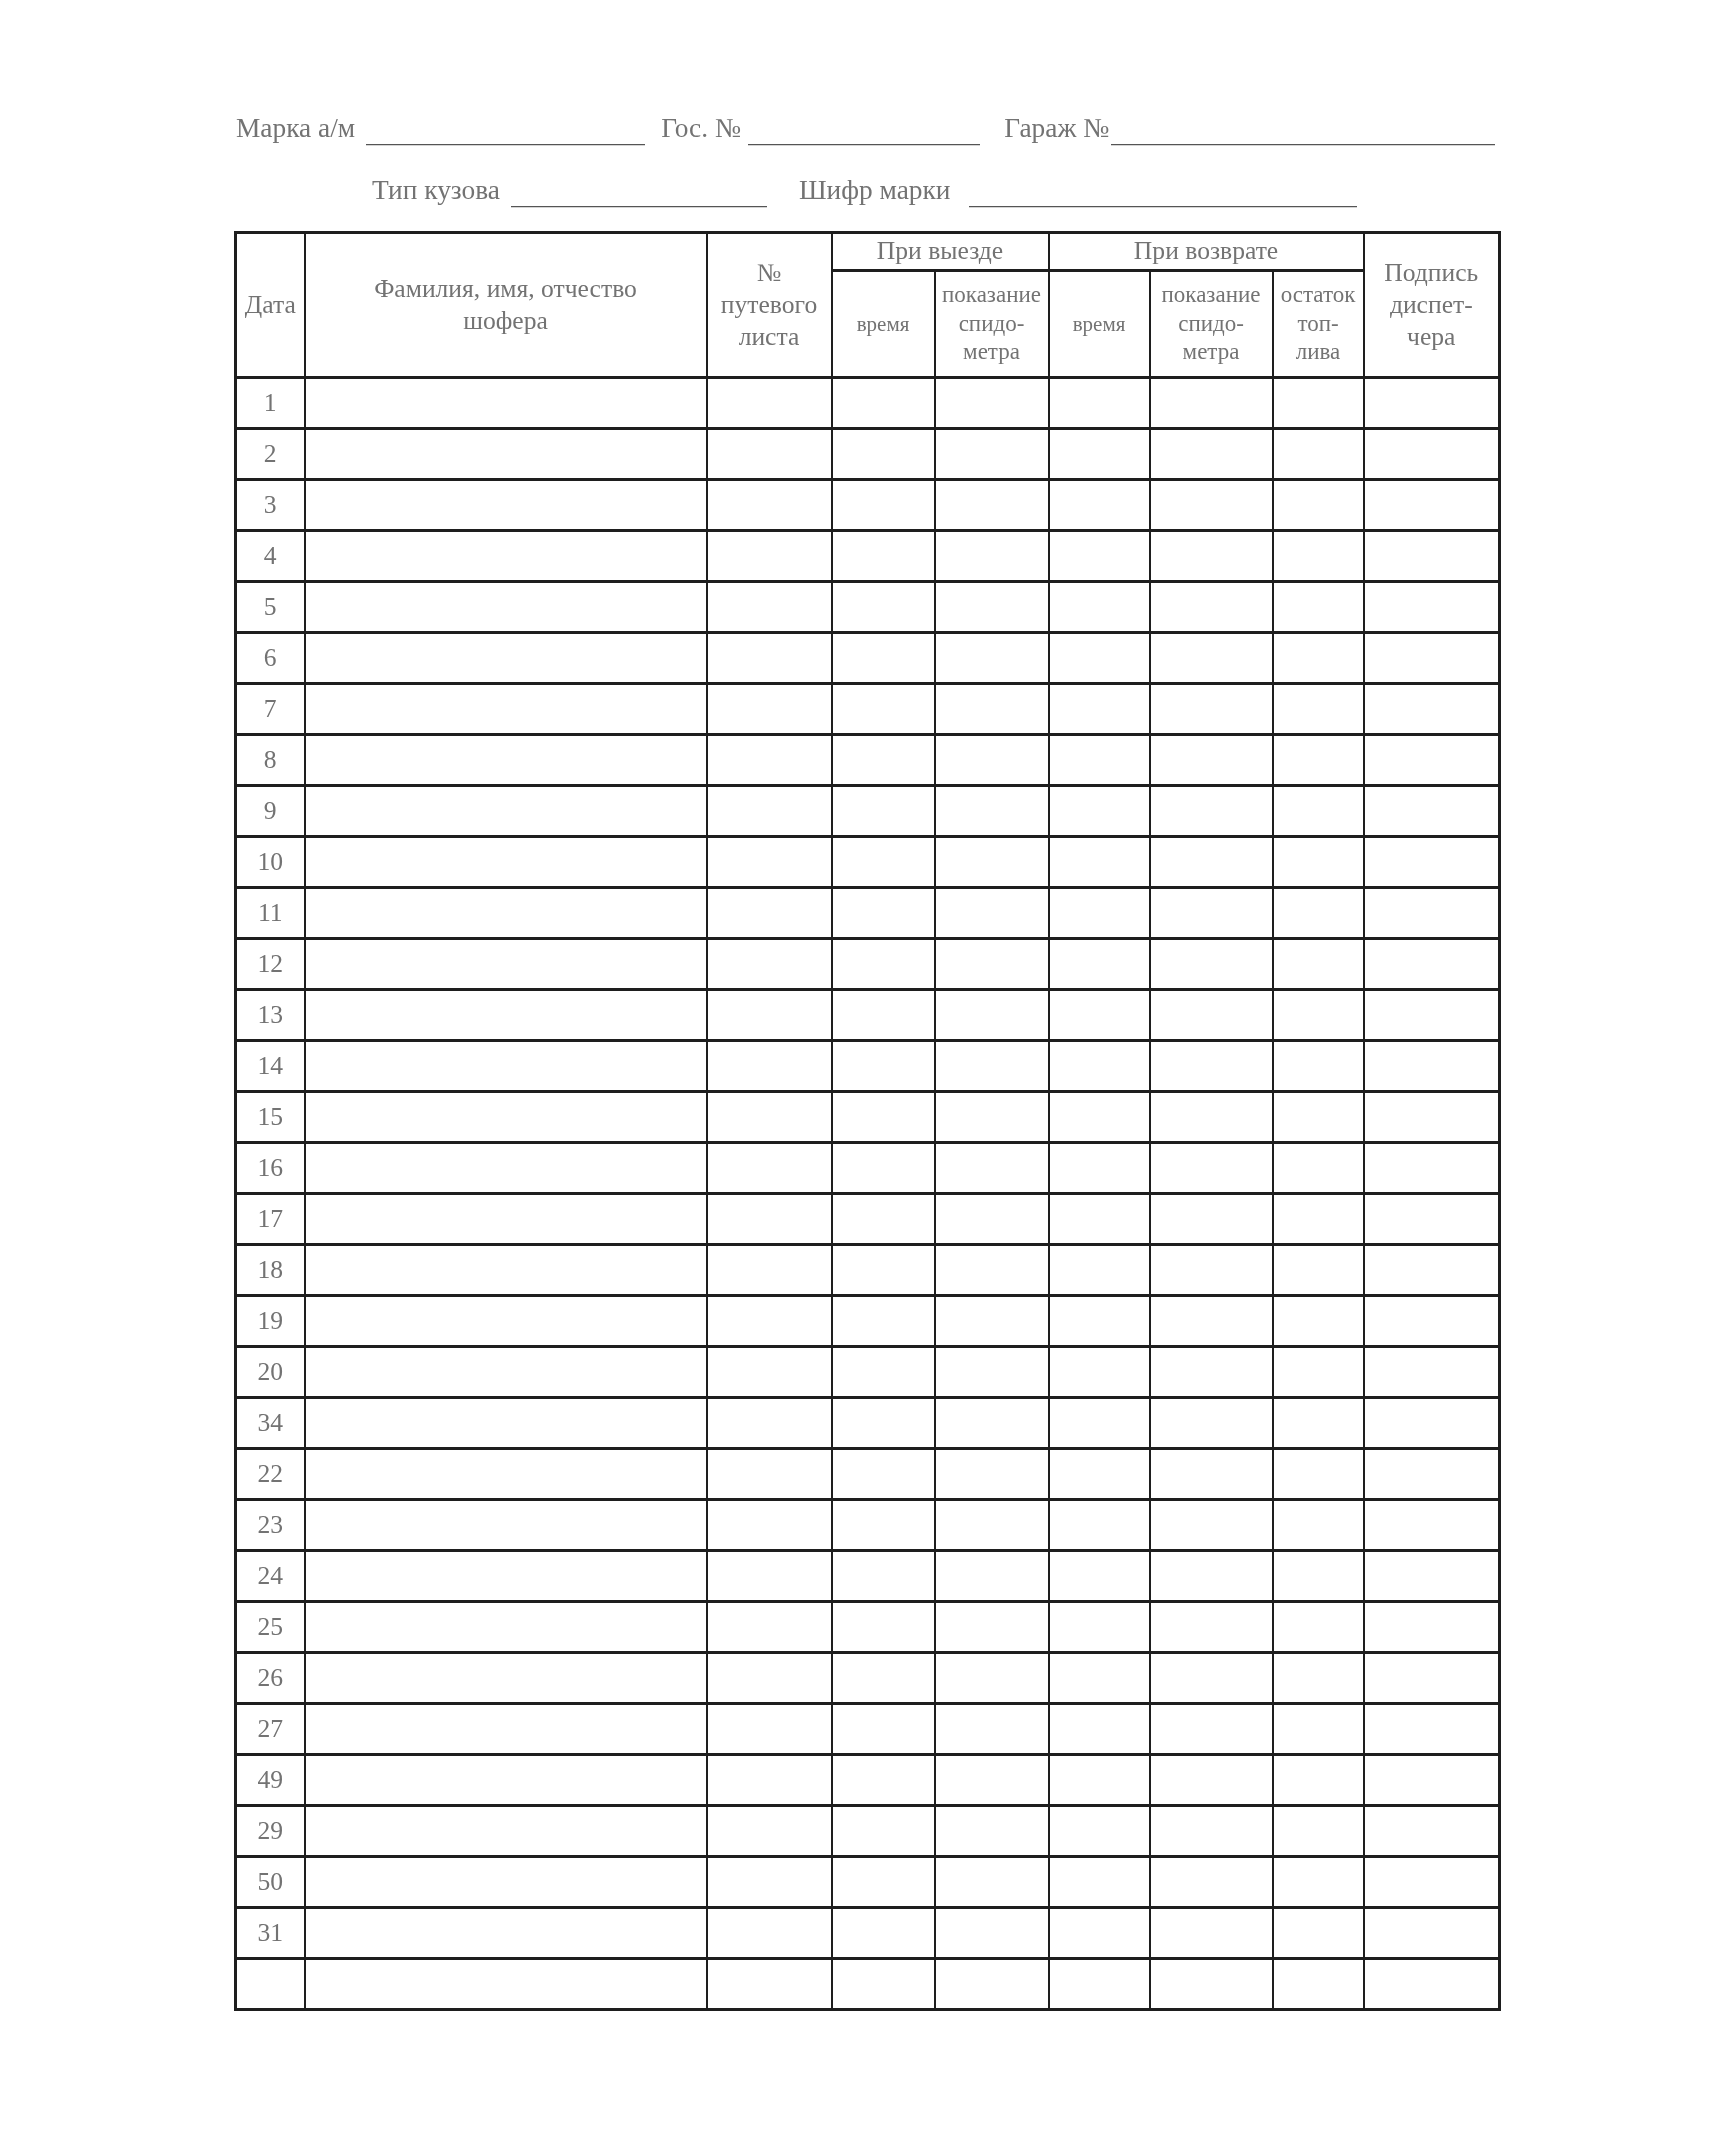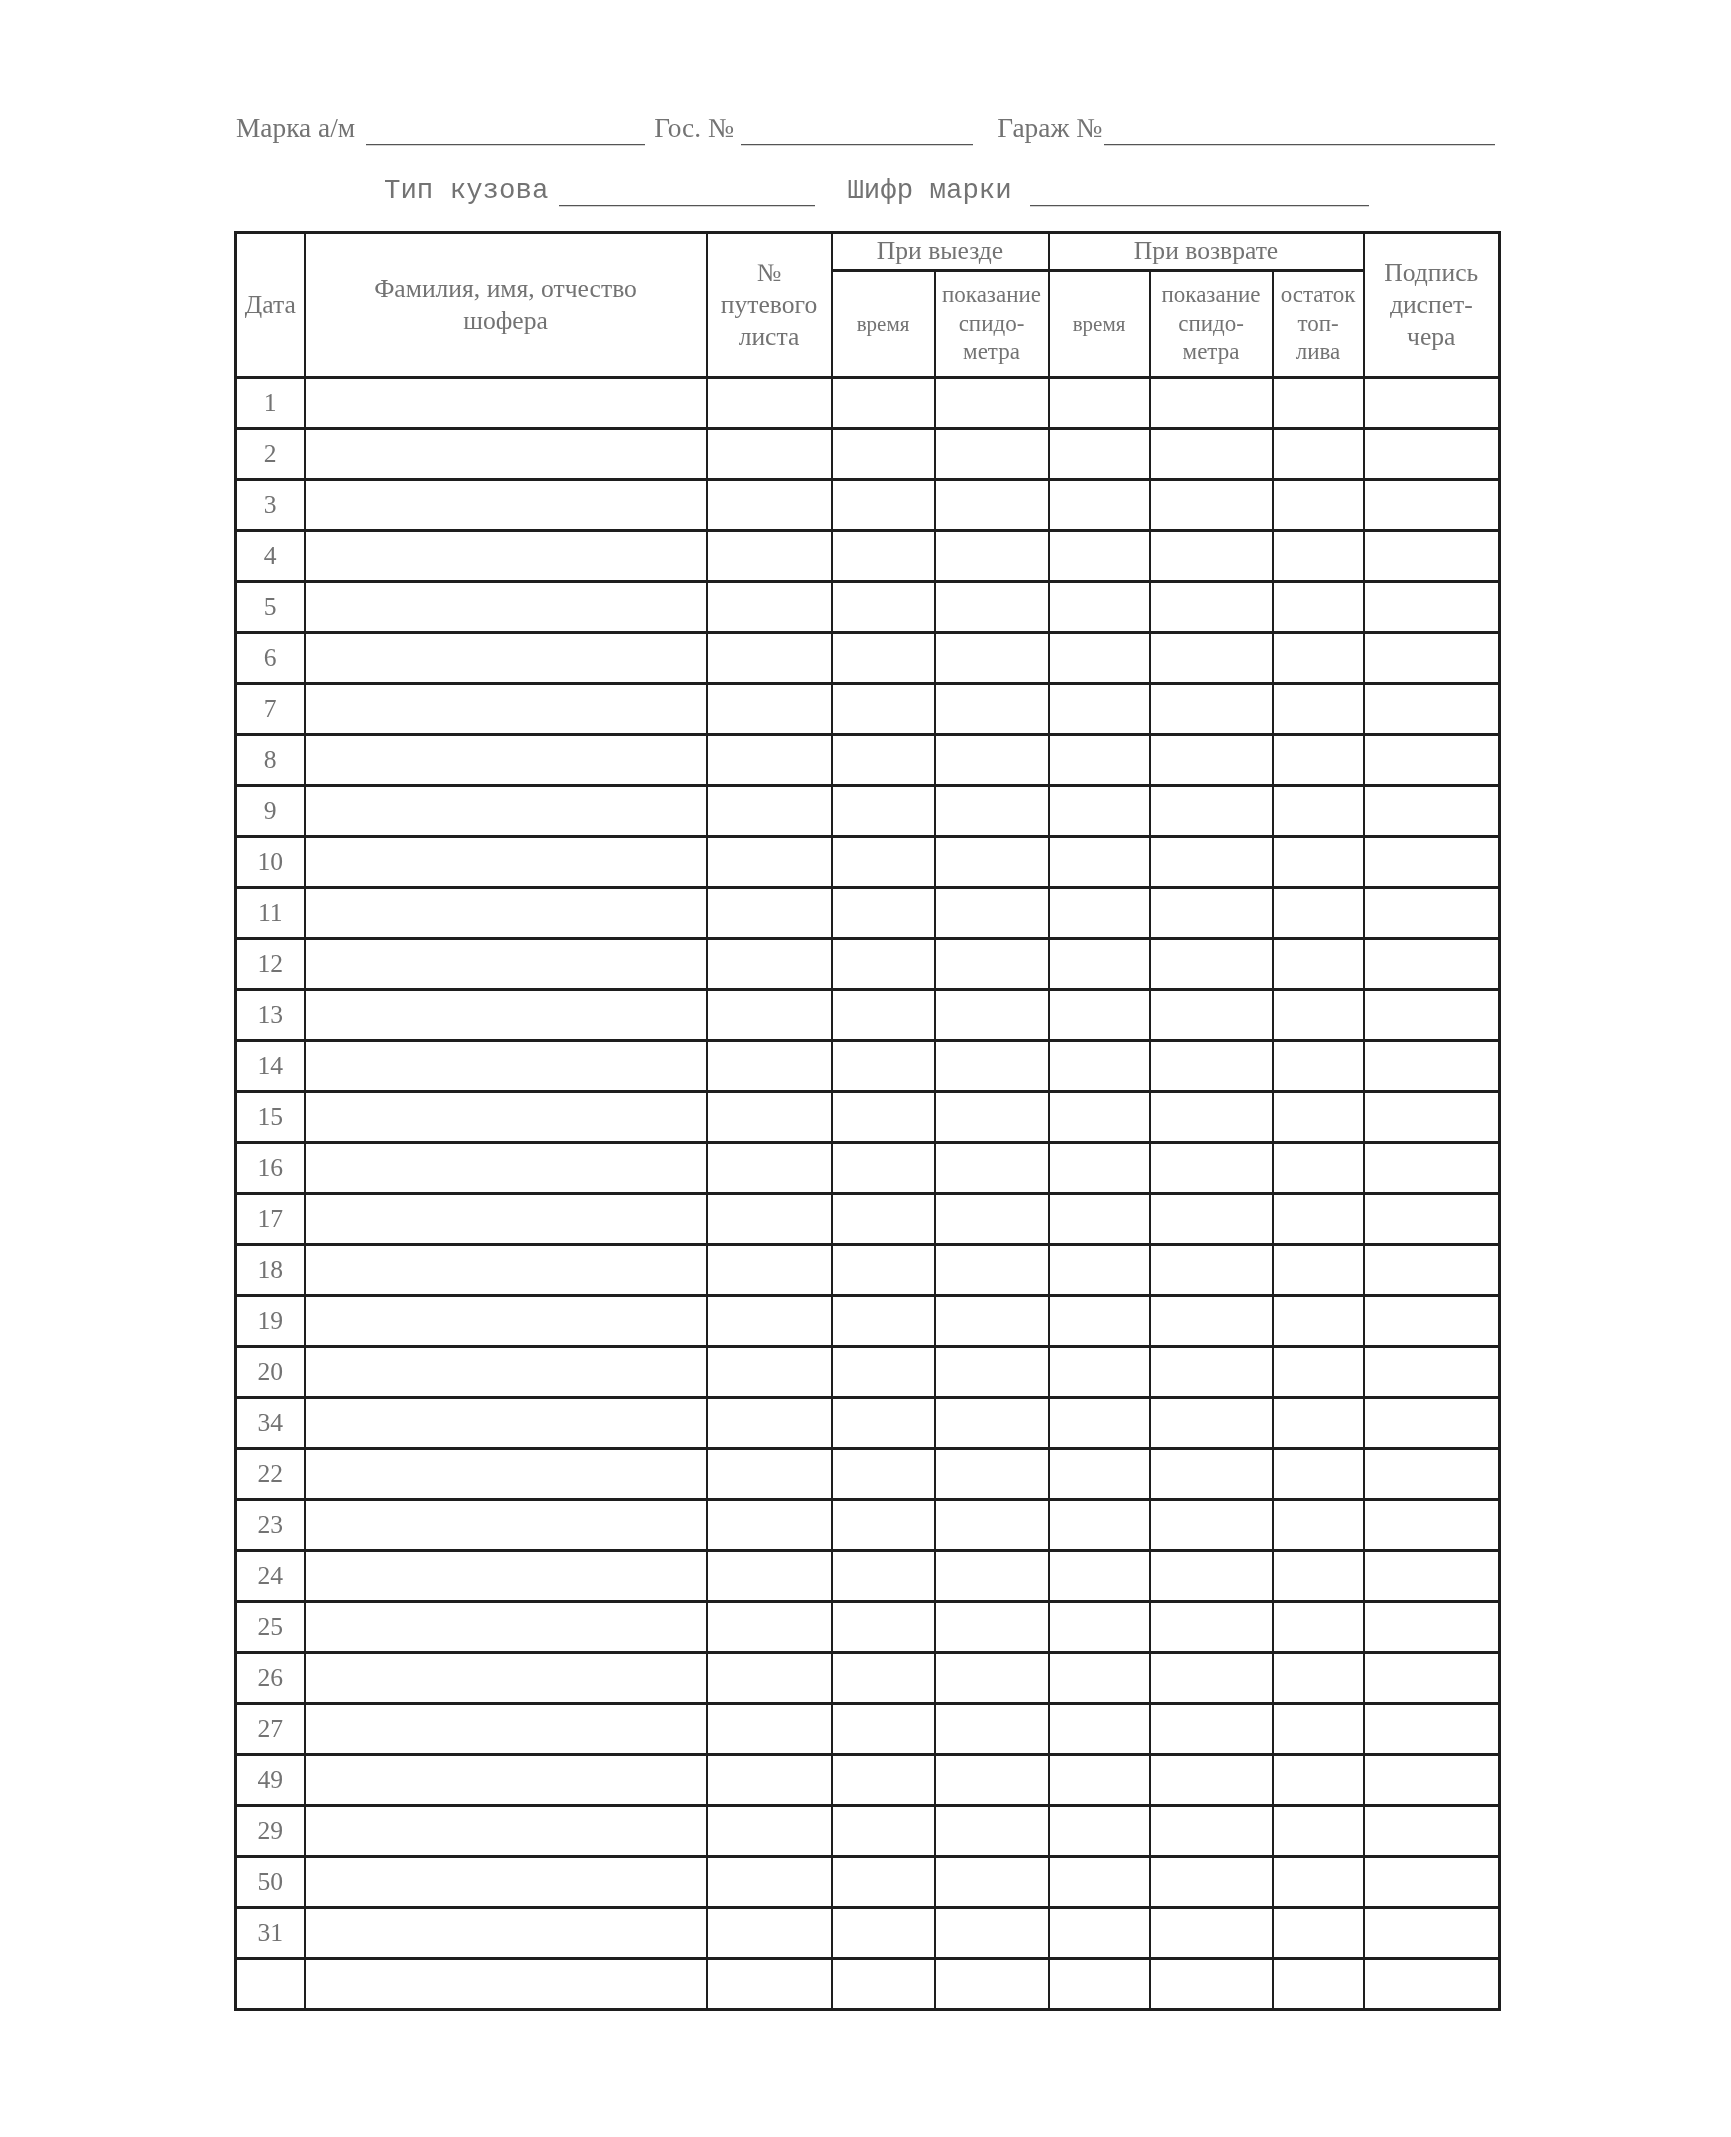--- a/index.html
+++ b/index.html
@@ -16,33 +16,33 @@
   
   .hline {
     position: absolute;
     display: flex;
     align-items: baseline;
     font-size: 27.4px;
     line-height: 1.15;
     white-space: nowrap;
   }
   .hline1 { left: 236px; top: 113px; width: 1259px; }
-  .hline2 { left: 384px; top: 175px; width: 985px; font-family: Liberation Mono, monospace; }
+  .hline2 { left: 372px; top: 175px; width: 985px; }
   .blank {
     display: inline-block;
     border-bottom: 1.8px solid #2c2c2c;
     transform: translateY(8.2px);
     height: 0.9px;
   }
   .b-make   { width: 279px; margin-left: 11px; }
   .b-gos    { width: 232px; margin-left: 7.3px;  }
   .b-garage { flex: 1;      margin-left: 1.8px;  }
   .b-body   { width: 256px; margin-left: 11px; }
   .b-code   { flex: 1;      margin-left: 18.3px; }
-  .l-gos    { margin-left: 9px; }
+  .l-gos    { margin-left: 16px; }
   .l-garage { margin-left: 24px; }
   .l-code   { margin-left: 32px; }
 
   
   table.log {
     position: absolute;
     left: 234px;
     top: 231px;
     width: 1265px;
     border-collapse: collapse;

